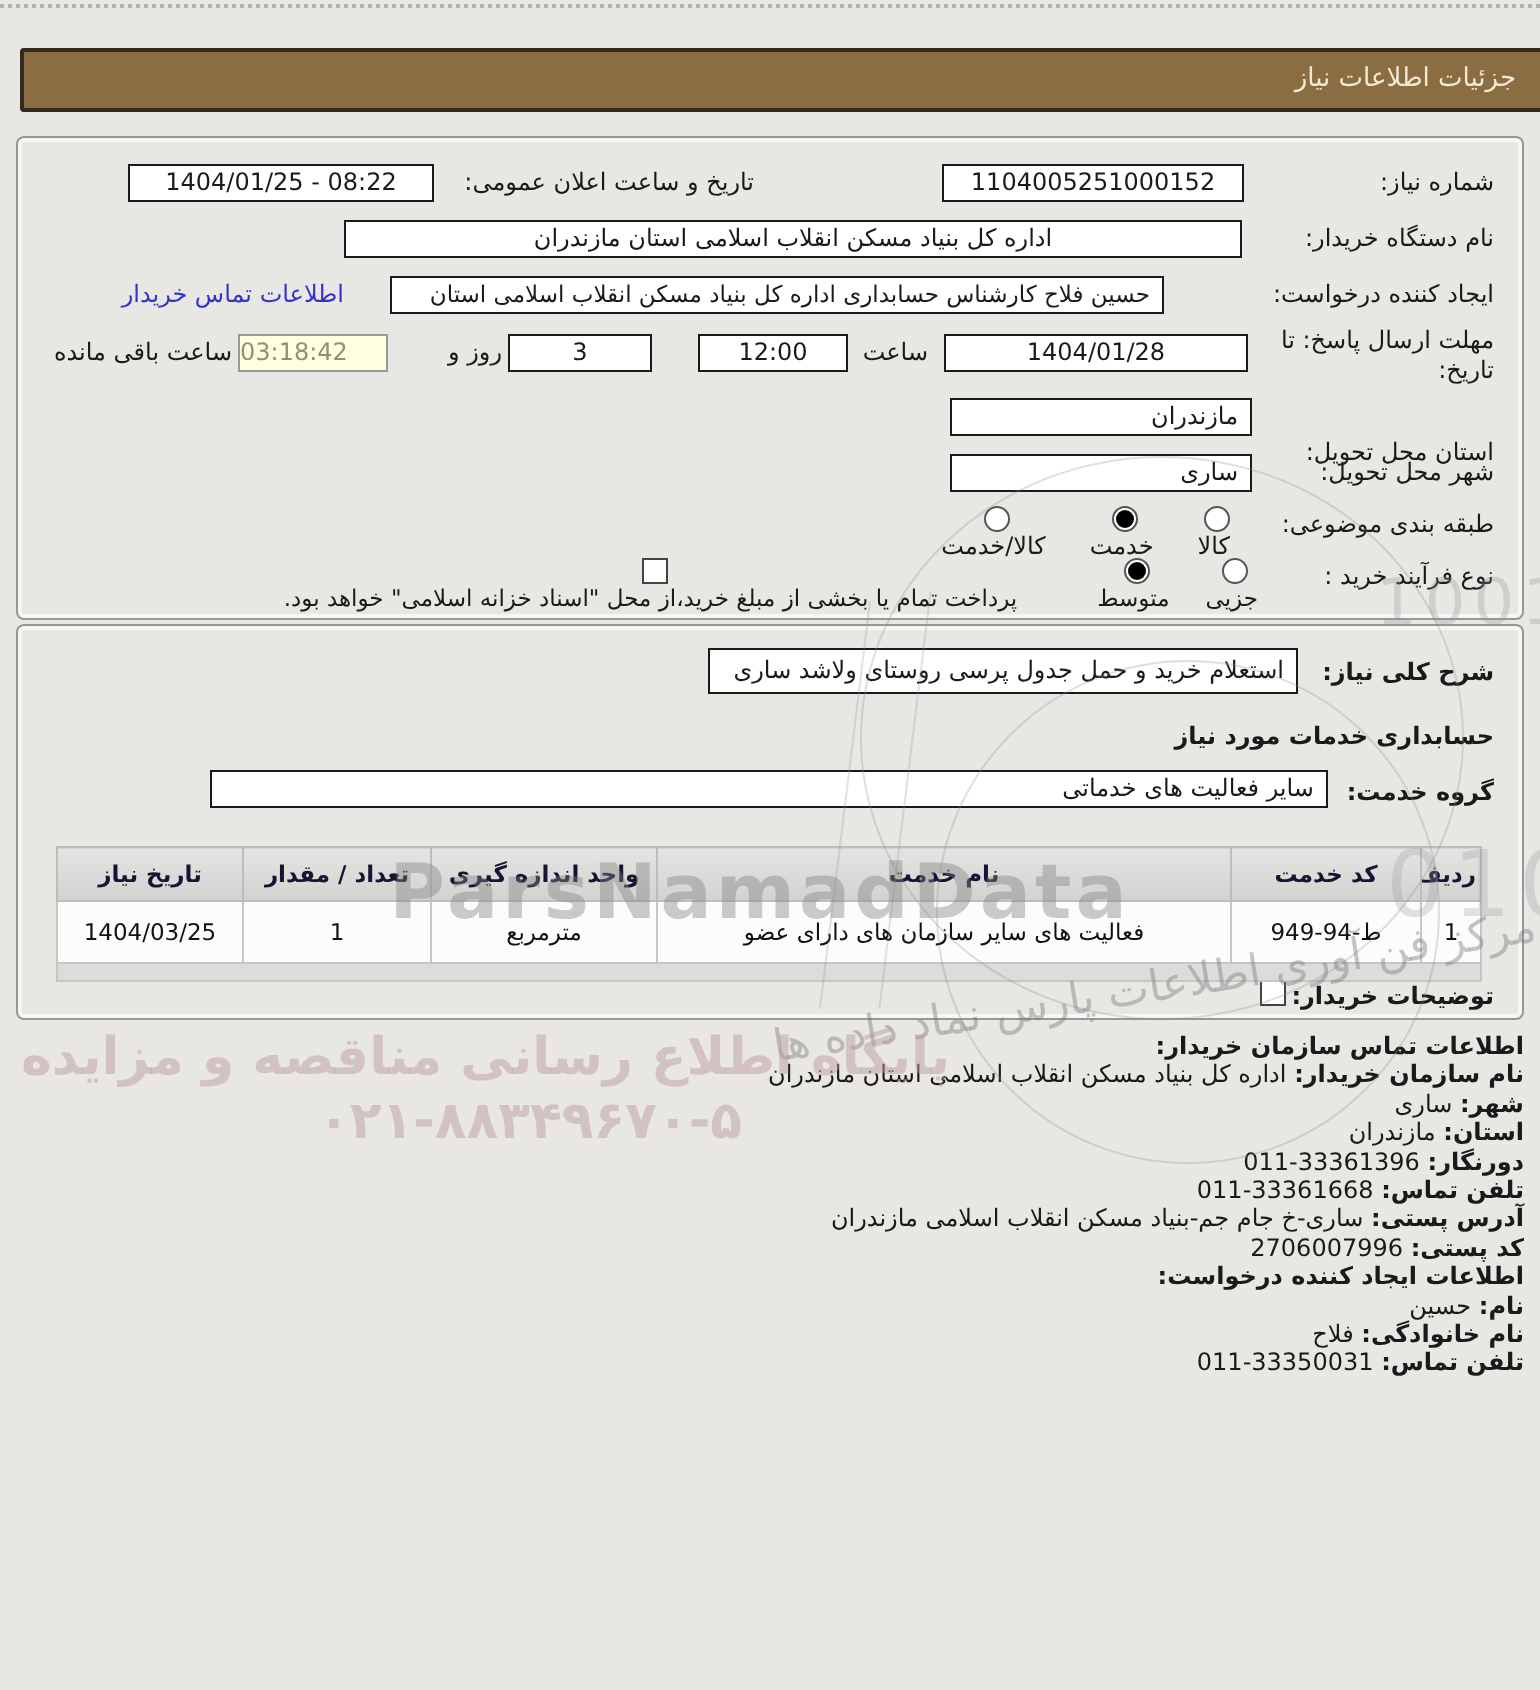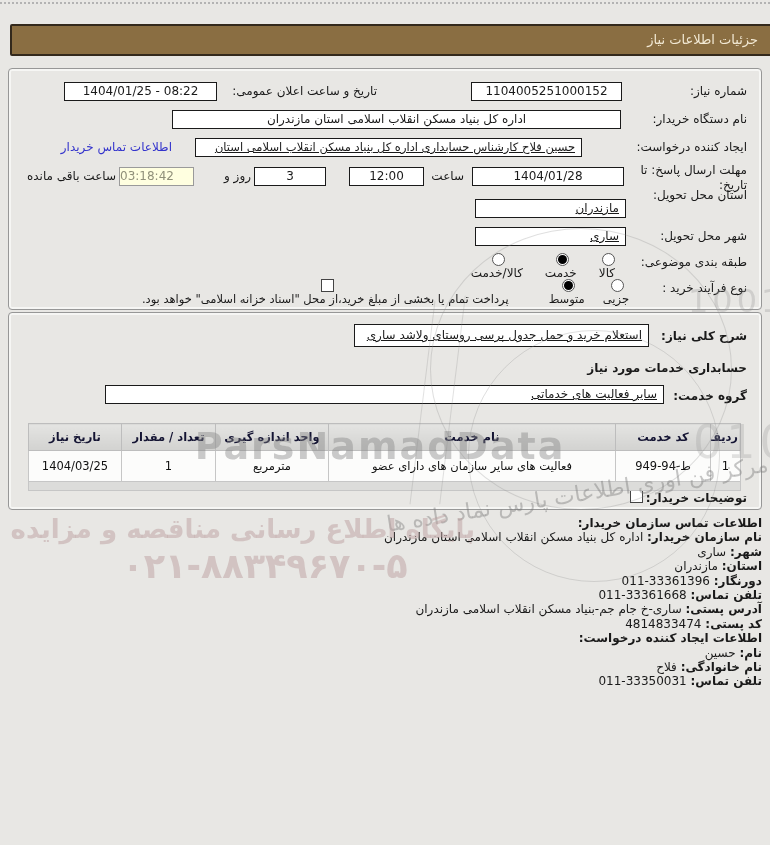--- a/index.html
+++ b/index.html
@@ -27,21 +27,21 @@
   .panel1{top:68px;height:240px;}
   .panel2{top:312px;height:196px;}
   .lbl{position:absolute;height:18px;line-height:18px;white-space:nowrap;}
   .lbl.b{font-weight:bold;}
   .box{
     position:absolute;height:17px;line-height:17px;background:#fff;
     border:1px solid #1a1a1a;overflow:hidden;white-space:nowrap;
     font-size:12px;
   }
   .box.center{text-align:center;}
-  .box.rt{text-align:right;padding-right:6px;text-decoration:underline;}
+  .box.rt{text-align:right;padding-right:6px;}
   .box.countdown{background:#ffffe0;border:1px solid #9a9a9a;color:#90907a;text-align:left;}
   .link{color:#3333cc;cursor:pointer;}
   .radio{
     display:inline-block;width:13px;height:13px;border-radius:50%;
     background:#fff;border:1px solid #555;vertical-align:middle;position:relative;
     box-sizing:border-box;flex:0 0 auto;
   }
   .radio.checked::after{
     content:"";position:absolute;top:1px;left:1px;width:9px;height:9px;
     border-radius:50%;background:#000;
@@ -88,21 +88,21 @@
   }
   .wm-fa-script{
     left:430px;top:478px;width:340px;font-size:22px;
     color:rgba(120,120,120,.42);transform:rotate(-9deg);white-space:nowrap;
   }
   .wm-tagline{
     left:55px;top:514px;width:420px;font-size:26px;font-weight:bold;
     color:rgba(188,160,160,.50);text-align:center;white-space:nowrap;
   }
   .wm-phone{
-    left:55px;top:546px;width:420px;font-size:35px;font-weight:bold;
+    left:55px;top:546px;width:420px;font-size:26px;font-weight:bold;
     letter-spacing:3px;color:rgba(188,160,160,.50);direction:ltr;text-align:center;
     white-space:nowrap;
   }
   .wm-digits1{left:688px;top:282px;font-size:32px;color:rgba(150,150,150,.30);letter-spacing:4px;}
   .wm-digits2{left:693px;top:415px;font-size:46px;color:rgba(150,150,150,.28);letter-spacing:4px;}
   .prel{white-space:pre-line;line-height:15px;height:auto;}
 </style>
 </head>
 <body>
 
@@ -131,21 +131,21 @@
     <div class="lbl prel" style="top:94px;right:14px;width:112px;">مهلت ارسال پاسخ: تا
 تاریخ:</div>
     <div class="box center" style="top:98px;right:137px;width:150px;" dir="ltr">1404/01/28</div>
     <div class="lbl" style="top:98px;right:297px;">ساعت</div>
     <div class="box center" style="top:98px;right:337px;width:73px;" dir="ltr">12:00</div>
     <div class="box center" style="top:98px;right:435px;width:70px;">3</div>
     <div class="lbl" style="top:98px;right:510px;">روز و</div>
     <div class="box countdown" style="top:98px;right:567px;width:73px;" dir="ltr">03:18:42</div>
     <div class="lbl" style="top:98px;right:645px;">ساعت باقی مانده</div>
 
-    <div class="lbl" style="top:117px;right:14px;">استان محل تحویل:</div>
+    <div class="lbl" style="top:148px;right:14px;">استان محل تحویل:</div>
     <div class="box rt" style="top:130px;right:135px;width:143px;">مازندران</div>
 
     <div class="lbl" style="top:158px;right:14px;">شهر محل تحویل:</div>
     <div class="box rt" style="top:158px;right:135px;width:143px;">ساری</div>
 
     <div class="lbl" style="top:184px;right:14px;">طبقه بندی موضوعی:</div>
     <div class="optrow" style="top:184px;right:142px;gap:18px;">
       <span class="opt">
         <span class="radio"></span>
         <span class="olabel">کالا</span>
@@ -225,21 +225,21 @@
   </div>
 
   <div class="contact">
     <div class="hline">اطلاعات تماس سازمان خریدار:</div>
     <div><span class="clabel">نام سازمان خریدار:</span> <span>اداره کل بنیاد مسکن انقلاب اسلامی استان مازندران</span></div>
     <div><span class="clabel">شهر:</span> <span>ساری</span></div>
     <div><span class="clabel">استان:</span> <span>مازندران</span></div>
     <div><span class="clabel">دورنگار:</span> <span>33361396-011</span></div>
     <div><span class="clabel">تلفن تماس:</span> <span>33361668-011</span></div>
     <div><span class="clabel">آدرس پستی:</span> <span>ساری-خ جام جم-بنیاد مسکن انقلاب اسلامی مازندران</span></div>
-    <div><span class="clabel">کد پستی:</span> <span>4814833474</span></div>
+    <div><span class="clabel">کد پستی:</span> <span>2706007996</span></div>
     <div class="hline">اطلاعات ایجاد کننده درخواست:</div>
     <div><span class="clabel">نام:</span> <span>حسین</span></div>
     <div><span class="clabel">نام خانوادگی:</span> <span>فلاح</span></div>
     <div><span class="clabel">تلفن تماس:</span> <span>33350031-011</span></div>
   </div>
 
   <div class="wm wm-ellipse" style="left:430px;top:228px;width:300px;height:280px;"></div>
   <div class="wm wm-ellipse" style="left:468px;top:330px;width:250px;height:250px;"></div>
   <div class="wm wm-line" style="left:422px;top:300px;width:1px;height:205px;transform:rotate(7deg);"></div>
   <div class="wm wm-line" style="left:452px;top:295px;width:1px;height:210px;transform:rotate(7deg);"></div>

